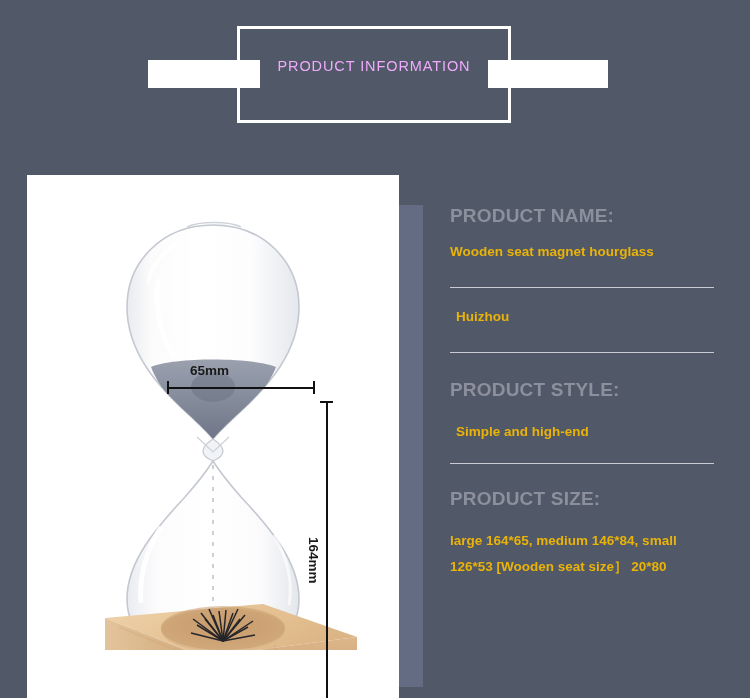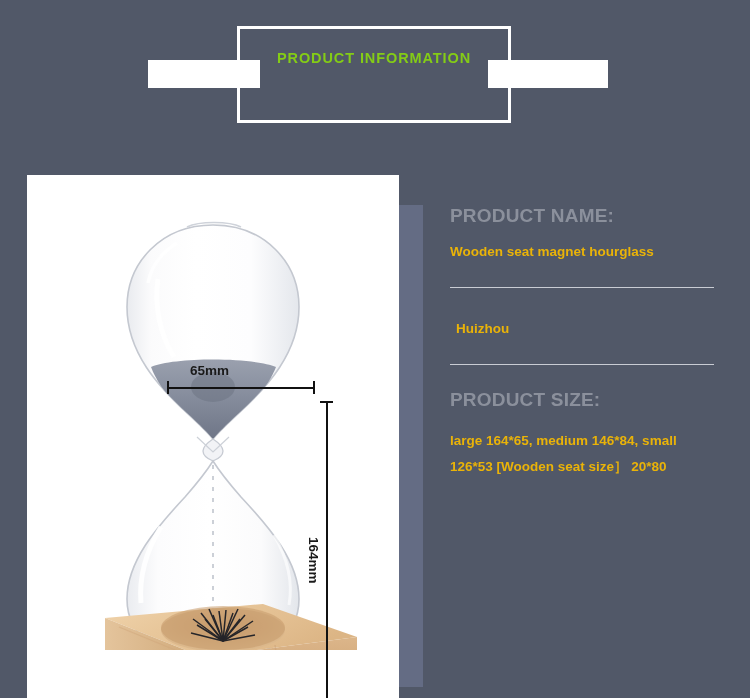--- a/index.html
+++ b/index.html
@@ -33,28 +33,28 @@
   .header-bar {
     position: absolute;
     background: #ffffff;
     height: 28px;
     top: 60px;
   }
   #header-bar-left  { left: 148px;  width: 112px; }
   #header-bar-right { left: 488px;  width: 120px; }
   #header-title {
     position: absolute;
-    left: 237px; top: 44px;
+    left: 237px; top: 52px;
     width: 274px; height: 28px;
     line-height: 28px;
     text-align: center;
-    color: #84cc16;
+    color: #f0abfc;
     font-size: 14.5px;
     letter-spacing: 0.9px;
-    font-weight: 700;
+    font-weight: 400;
     z-index: 5;
     white-space: nowrap;
   }
 
   
   #image-shadow-panel {
     position: absolute;
     left: 60px; top: 205px;
     width: 363px; height: 482px;
     background: #67708a;
@@ -309,24 +309,29 @@
 
 <div id="info-panel">
 
   <div class="info-block">
     <div class="info-heading" style="margin-top:0;">PRODUCT NAME:</div>
     <div class="info-value" style="margin-top:14px;">Wooden seat magnet hourglass</div>
     <div class="info-divider" style="margin-top:24px;"></div>
   </div>
 
   <div class="info-block">
-    <div class="info-value indent" style="margin-top:31px;">Huizhou</div>
+    <div class="info-value indent" style="margin-top:19px;">Huizhou</div>
     <div class="info-divider" style="margin-top:24px;"></div>
   </div>
 
+  <div class="info-block">
+    <div class="info-heading" style="margin-top:26px;">PRODUCT STYLE:</div>
+    <div class="info-value indent" style="margin-top:21px;">Simple and high-end</div>
+    <div class="info-divider" style="margin-top:20px;"></div>
+  </div>
 
   <div class="info-block">
     <div class="info-heading" style="margin-top:24px;">PRODUCT SIZE:</div>
     <div class="info-value" style="margin-top:20px;">large 164*65, medium 146*84, small</div>
     <div class="info-value" style="margin-top:5px;">126*53 [Wooden seat size］  20*80</div>
   </div>
 
 </div>
 
 </body></html>

